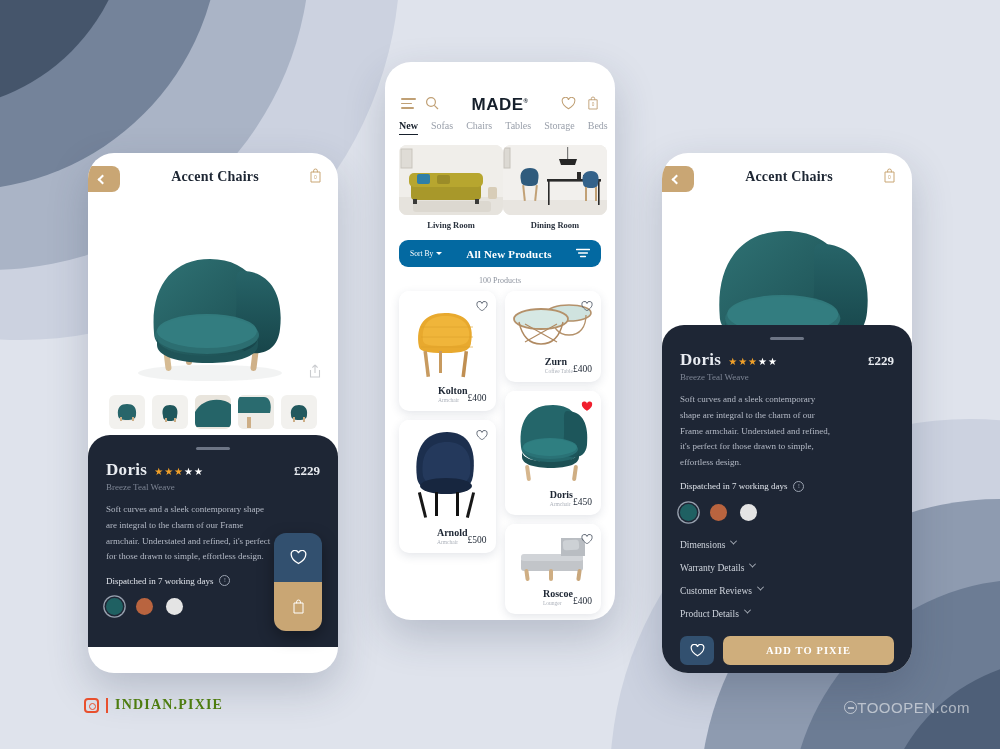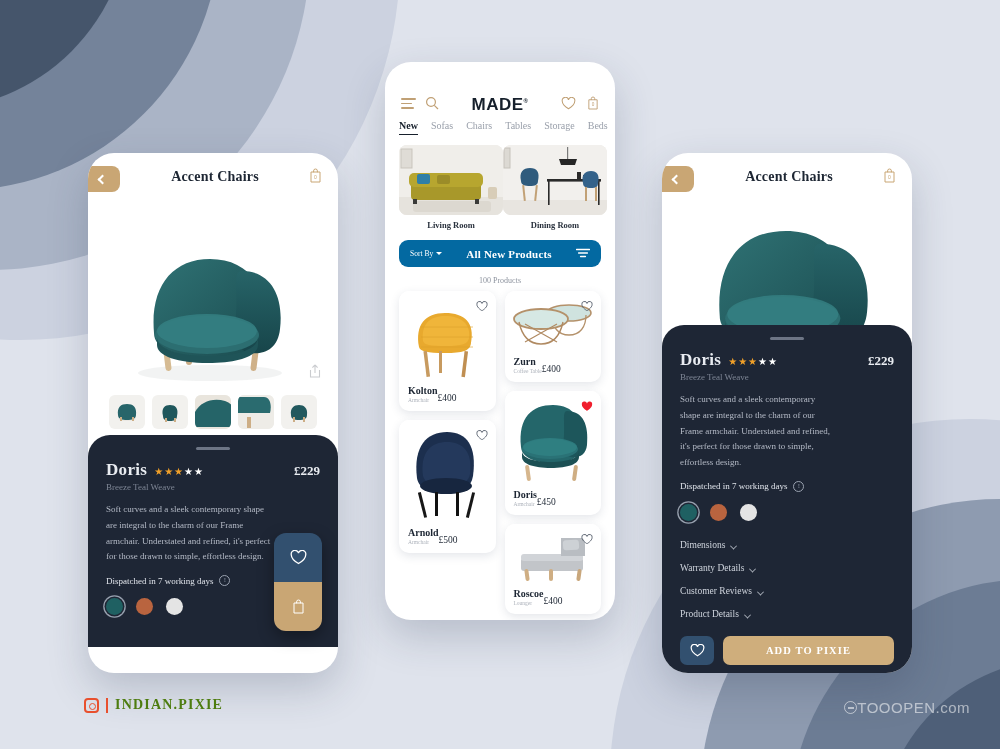--- a/index.html
+++ b/index.html
@@ -112,21 +112,21 @@
     width: 48px; height: 98px; border-radius: 12px; overflow: hidden;
     display: flex; flex-direction: column;
     box-shadow: 0 6px 16px rgba(0,0,0,.35);
   }
   .fab-top { flex: 1; background: #32506f; display: flex; align-items: center; justify-content: center; cursor: pointer; }
   .fab-bot { flex: 1; background: #c9a674; display: flex; align-items: center; justify-content: center; cursor: pointer; }
 
   
   .acc-row {
     font-size: 9.5px; color: #cfd4dd; padding: 6.5px 0;
-    display: flex; align-items: flex-end; gap: 6px; cursor: pointer;
+    display: flex; align-items: flex-start; gap: 6px; cursor: pointer;
   }
   .chev-d { width: 5px; height: 5px; border-right: 1.3px solid #aab0bb; border-bottom: 1.3px solid #aab0bb; transform: rotate(45deg) translate(-1px,-1px); }
   .basket-row { display: flex; gap: 9px; margin-top: 10px; align-items: stretch; }
   .heart-sq {
     width: 34px; height: 29px; background: #32506f; border-radius: 7px;
     display: flex; align-items: center; justify-content: center; cursor: pointer;
   }
   .basket-btn {
     flex: 1; height: 29px; background: #cfae7c; border-radius: 7px;
     display: flex; align-items: center; justify-content: center;
@@ -162,21 +162,21 @@
   .count { text-align: center; font-size: 8px; color: #8d939e; margin: 9px 0 6px; }
 
   .masonry { display: flex; gap: 9px; padding: 0 14px; }
   .col { flex: 1; display: flex; flex-direction: column; gap: 9px; }
   .pcard {
     background: #fff; border-radius: 10px; box-shadow: 0 3px 10px rgba(50,65,90,.13);
     overflow: hidden; position: relative; cursor: pointer;
   }
   .pcard .ph { position: relative; display: flex; align-items: flex-end; justify-content: center; background:#fff; }
   .pcard .hrt { position: absolute; right: 8px; top: 7px; cursor: pointer; }
-  .pmeta { display: flex; justify-content: flex-start; align-items: flex-end; padding: 2px 9px 8px; }
+  .pmeta { display: flex; justify-content: flex-end; align-items: flex-end; padding: 2px 9px 8px; }
   .pname { font-size: 10px; font-weight: bold; color: #1d2633; }
   .psub { font-size: 5.5px; color: #adb2bb; margin-top: 1px; }
   .pprice { font-size: 9.5px; color: #1d2633; }
 
   
   .wm-left {
     position: absolute; left: 84px; top: 697px;
     display: flex; align-items: center; gap: 7px;
     font-family: "Liberation Serif", serif;
   }

